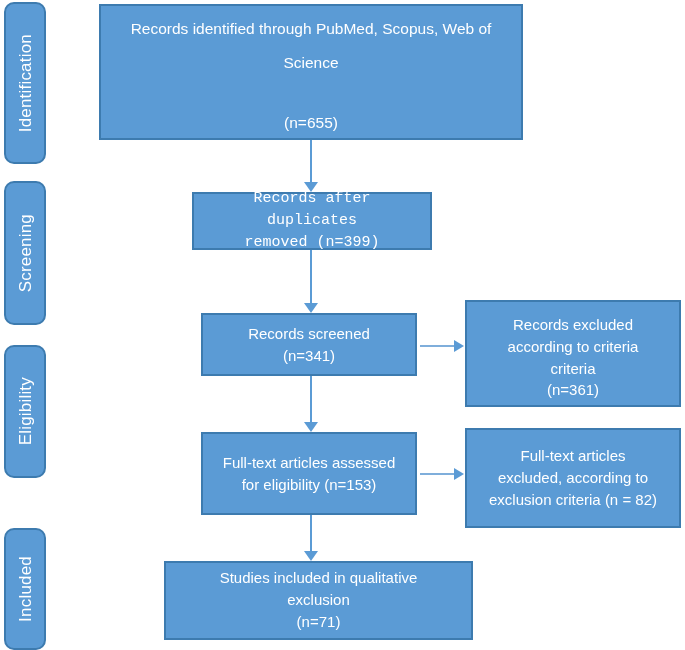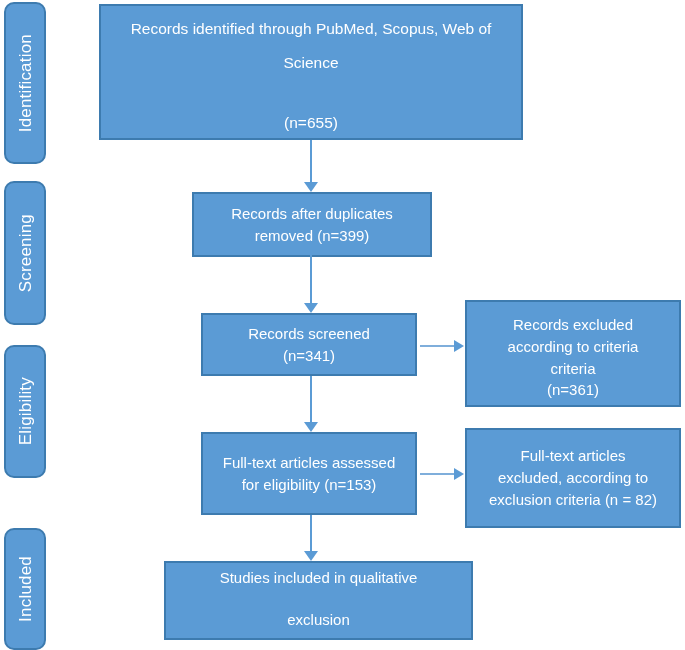--- a/index.html
+++ b/index.html
@@ -58,21 +58,21 @@
     line-height: 1.45;
     text-align: center;
     padding: 4px 10px;
   }
   .flow-box .line { display: block; width: 100%; }
   .flow-box .spacer { display: block; height: 14px; }
 
   
   #box-identified { justify-content: space-between; padding-top: 12px; gap: 11px; }
   #box-identified .line { font-size: 15.5px; }
-  #box-included { justify-content: flex-start; gap: 20px; }
+  #box-included { justify-content: flex-start; }
 
   
   .v-line {
     position: absolute;
     width: 2px;
     background: #5B9BD5;
   }
   .h-line {
     position: absolute;
     height: 2px;
@@ -116,21 +116,21 @@
     <span class="stage-text">Included</span>
   </div>
 
   <div class="flow-box" id="box-identified" style="left:99px; top:4px; width:424px; height:136px;">
     <span class="line">Records identified through PubMed, Scopus, Web of</span>
     <span class="line">Science</span>
     <span class="spacer"></span>
     <span class="line">(n=655)</span>
   </div>
 
-  <div class="flow-box" id="box-after-duplicates" style="left:192px; top:192px; width:240px; height:65px;">
+  <div class="flow-box" id="box-after-duplicates" style="left:192px; top:192px; width:240px; height:58px;font-family:Liberation Mono, monospace;">
     <span class="line">Records after duplicates</span>
     <span class="line">removed (n=399)</span>
   </div>
 
   <div class="flow-box" id="box-screened" style="left:201px; top:313px; width:216px; height:63px;justify-content:center;">
     <span class="line">Records screened</span>
     <span class="line">(n=341)</span>
   </div>
 
   <div class="flow-box" id="box-records-excluded" style="left:465px; top:300px; width:216px; height:107px;justify-content:flex-end;">

